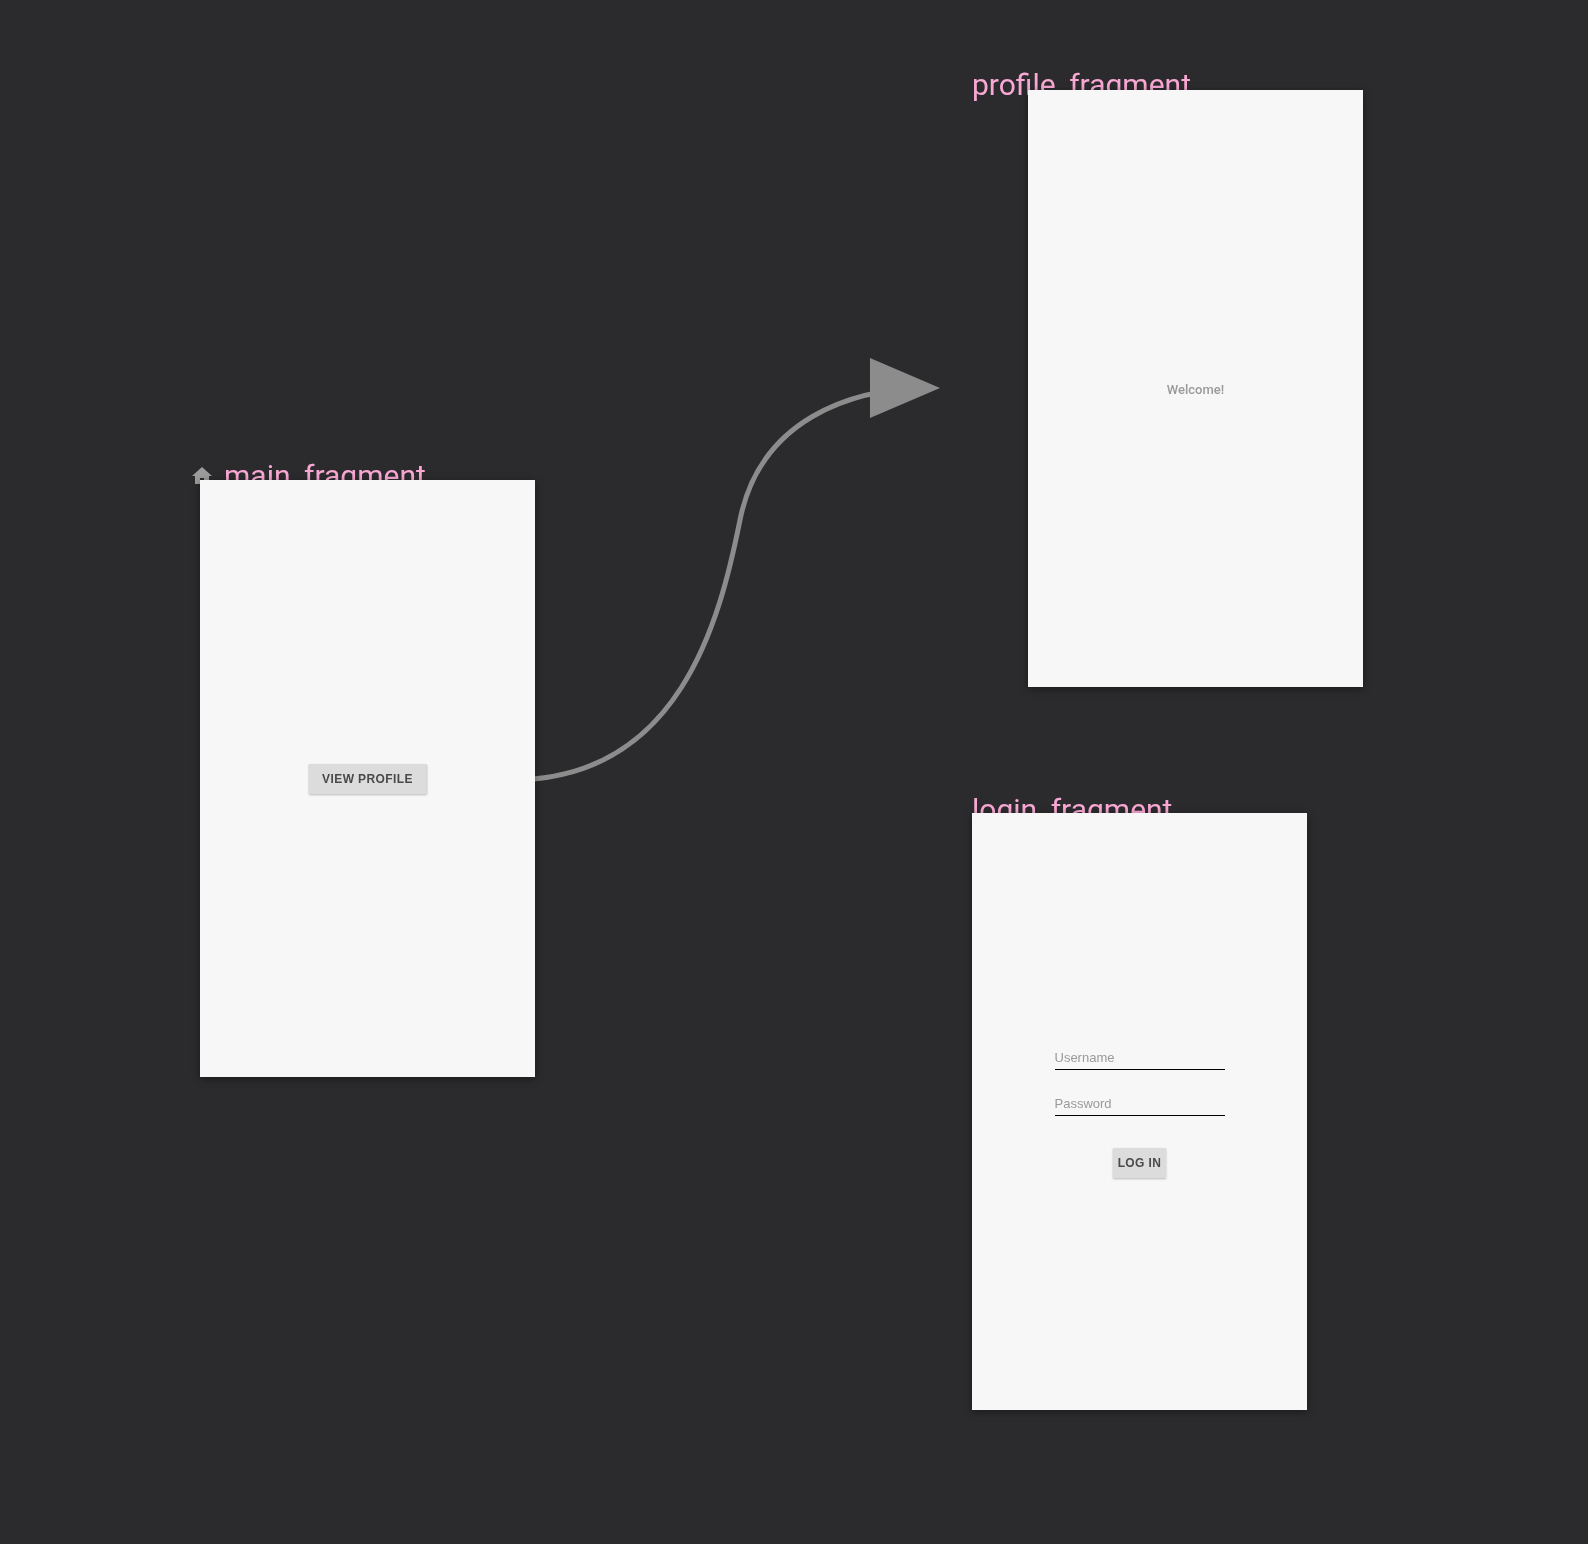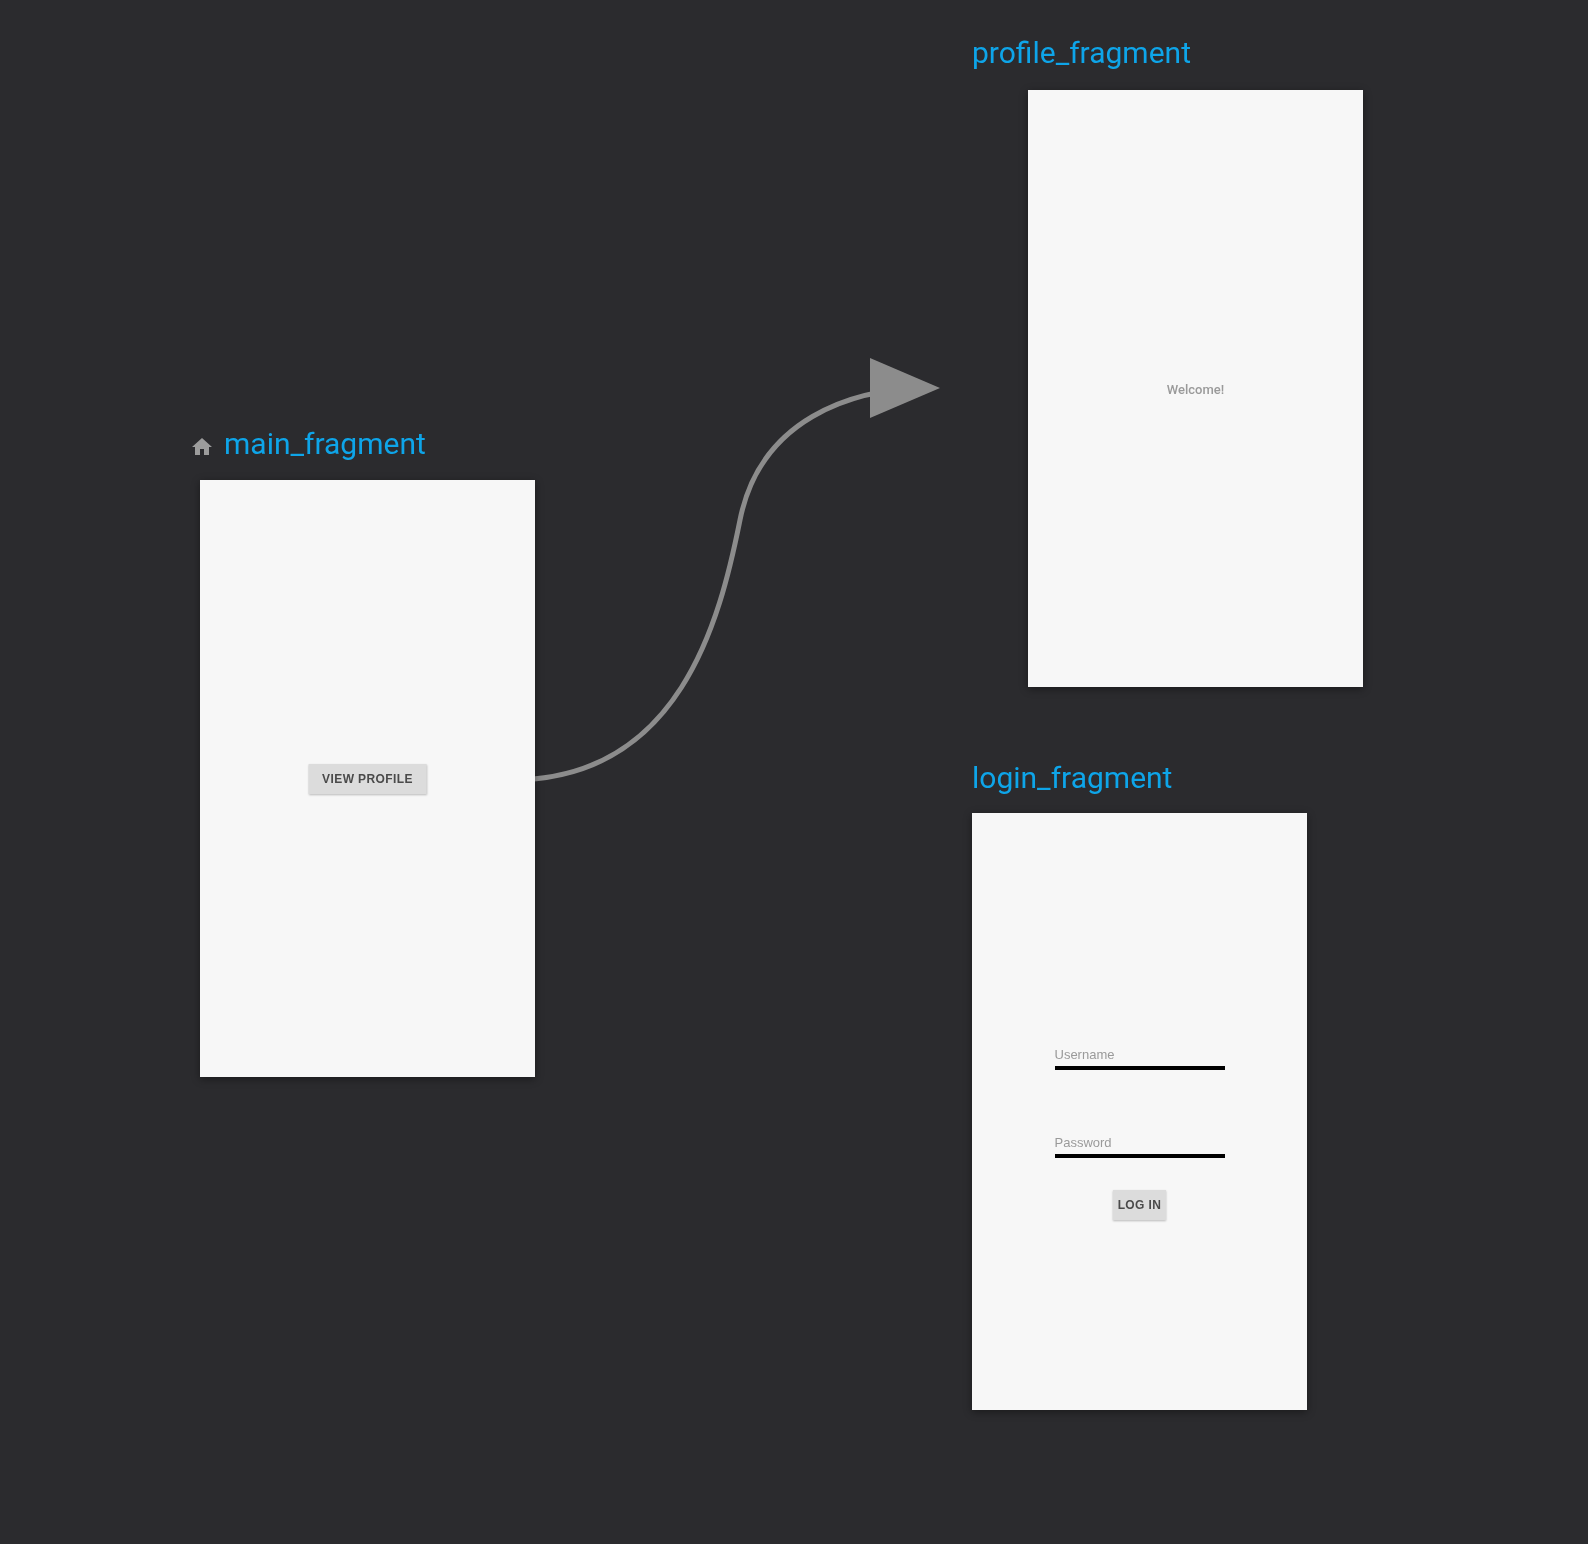--- a/index.html
+++ b/index.html
@@ -14,26 +14,27 @@
 
   .canvas {
     position: relative;
     width: 1588px;
     height: 1544px;
   }
 
   
   .frag-label {
     position: absolute;
-    color: #0ea5e9;
+    color: #f9a8d4;
     font-size: 30px;
     font-weight: 400;
     display: flex;
-    align-items: flex-end;
+    align-items: center;
     gap: 8px;
+    margin-top: 32px;
   }
   .frag-label .home-icon {
     width: 28px;
     height: 28px;
     display: inline-flex;
     align-items: center;
     justify-content: center;
   }
   .frag-label .home-icon svg { fill: #9c9c9c; }
 
@@ -95,27 +96,26 @@
     transform: translate(-50%, -50%);
     width: 170px;
     display: flex;
     flex-direction: column;
     gap: 22px;
     align-items: center;
   }
   .text-input {
     width: 100%;
     border: none;
-    border-bottom: 4px solid #000000;
+    border-bottom: 1px solid #000000;
     background: transparent;
     font-size: 13px;
     color: #555;
     padding: 4px 0;
     outline: none;
-    margin-top: 39px;
   }
   .text-input::placeholder { color: #9a9a9a; }
   .login-btn {
     margin-top: 10px;
     background: #dcdcdc;
     color: #4a4a4a;
     border: none;
     padding: 8px 5px;
     font-size: 12px;
     font-weight: 600;

